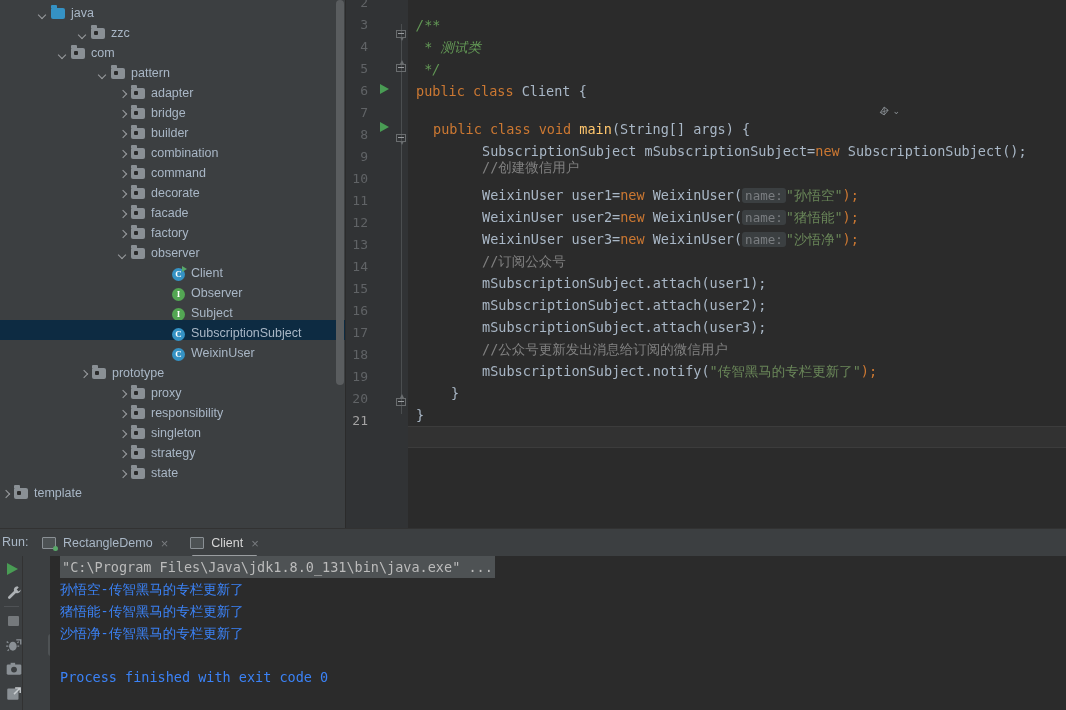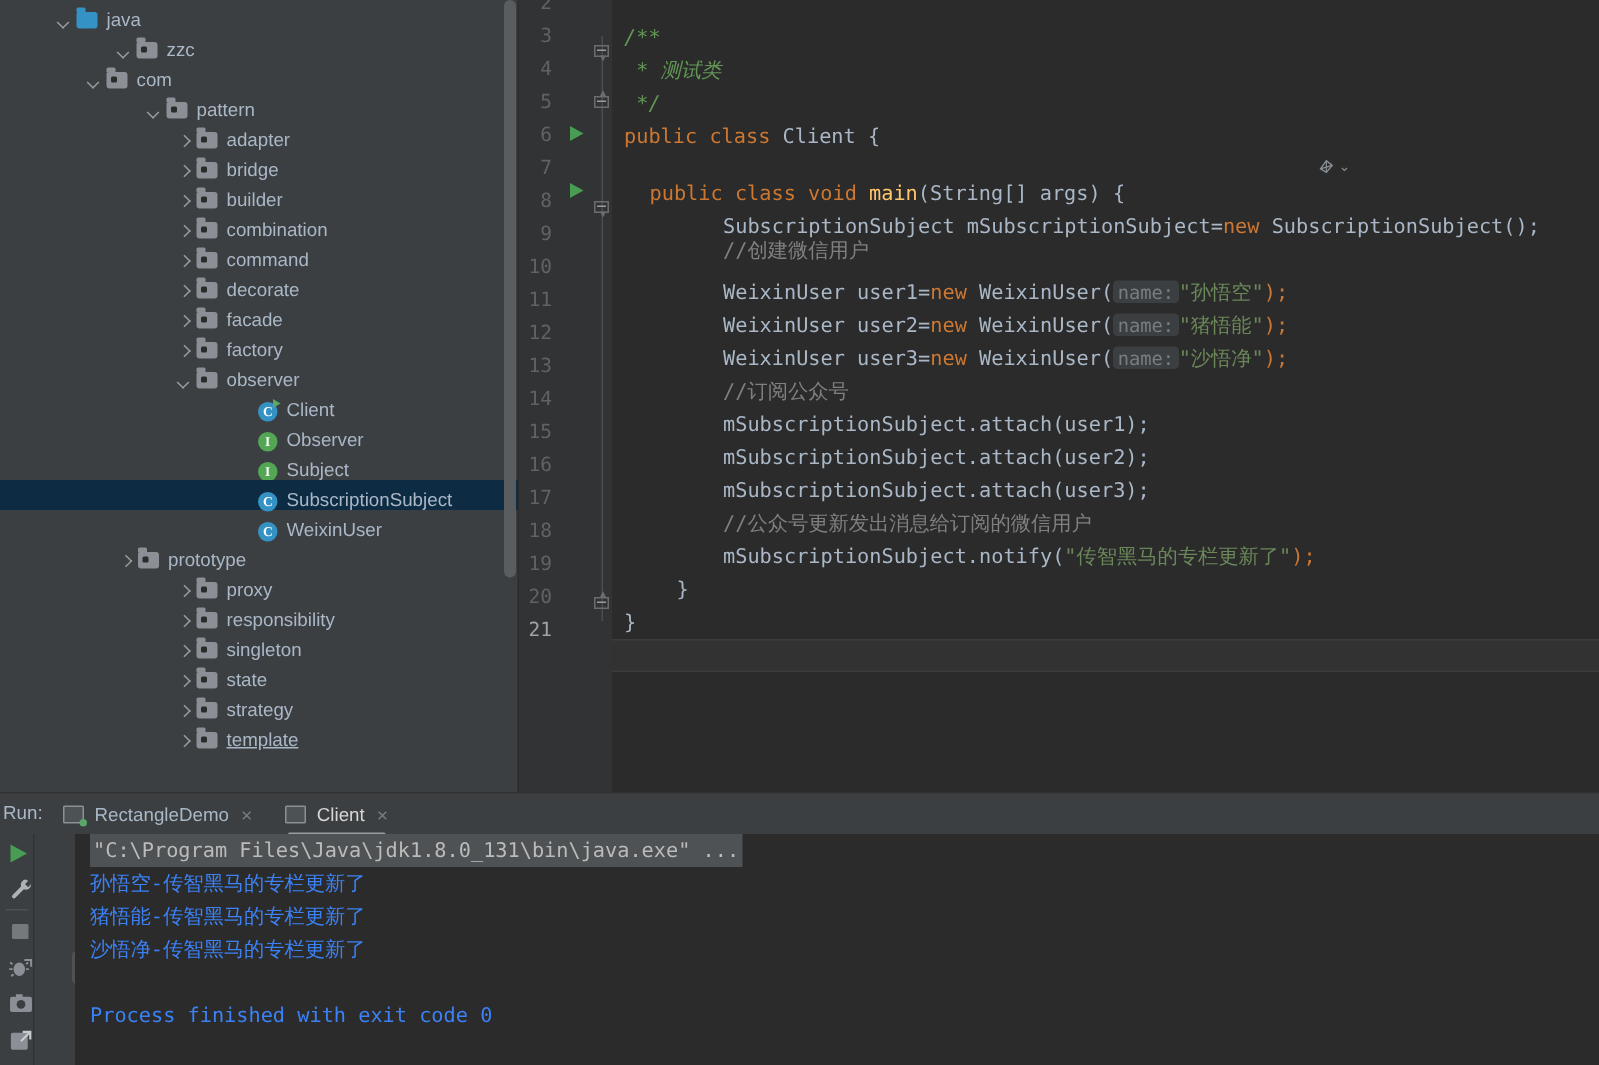--- a/index.html
+++ b/index.html
@@ -512,30 +512,30 @@
           <span class="tree-icon">
             <div class="ic-package"></div>
           </span>
           <span class="tree-label">singleton</span>
         </div>
         <div class="tree-row" style="padding-left: 117px;">
           <span class="tree-arrow right"></span>
           <span class="tree-icon">
             <div class="ic-package"></div>
           </span>
+          <span class="tree-label">strategy</span>
+        </div>
+        <div class="tree-row" style="padding-left: 117px;">
+          <span class="tree-arrow right"></span>
+          <span class="tree-icon">
+            <div class="ic-package"></div>
+          </span>
           <span class="tree-label">state</span>
         </div>
-        <div class="tree-row" style="padding-left: 117px;">
-          <span class="tree-arrow right"></span>
-          <span class="tree-icon">
-            <div class="ic-package"></div>
-          </span>
-          <span class="tree-label">strategy</span>
-        </div>
-        <div class="tree-row" style="padding-left: 117px; text-decoration: underline;">
+        <div class="tree-row" style="">
           <span class="tree-arrow right"></span>
           <span class="tree-icon">
             <div class="ic-package"></div>
           </span>
           <span class="tree-label">template</span>
         </div>
       </div>
     <div id="tree-scrollbar"></div>
     <div id="tree-right-border"></div>
   </div>

